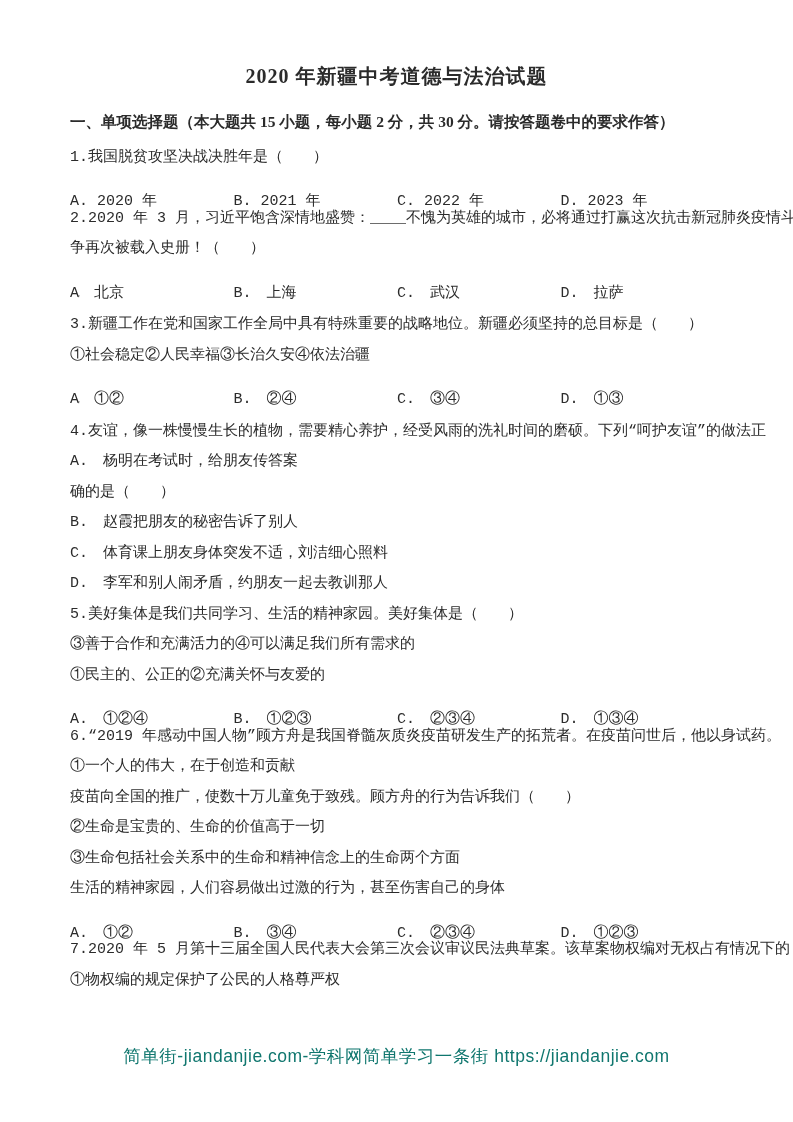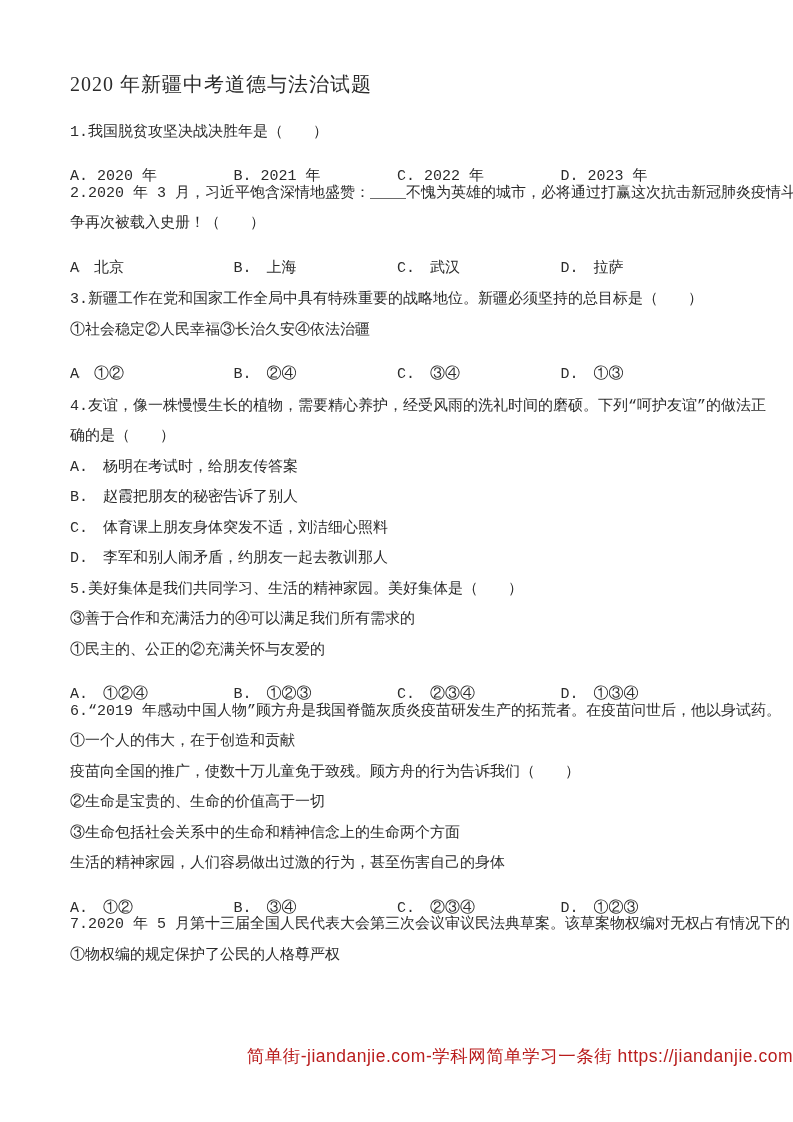--- a/index.html
+++ b/index.html
@@ -13,25 +13,25 @@
     position: relative;
     font-family: "Liberation Serif", "DejaVu Serif", serif;
     color: #2b2b2b;
     overflow: hidden;
   }
   .page {
     padding: 56px 70px 0 70px;
     box-sizing: border-box;
   }
   .doc-title {
-    text-align: left;
+    text-align: center;
     font-size: 20px;
-    font-weight: normal;
+    font-weight: bold;
     line-height: 32px;
-    margin: 12px 0 16px 0;
+    margin: 4px 0 16px 0;
     letter-spacing: 1px;
   }
   .section-header {
     font-size: 15.5px;
     font-weight: bold;
     line-height: 28px;
     margin: 0 0 5px 0;
   }
   .line {
     height: 30.5px;
@@ -59,34 +59,35 @@
     font-size: 10px;
     line-height: 10px;
     color: #666;
     padding-left: 8px;
   }
   .footer {
     position: absolute;
     left: 0;
     right: 0;
     top: 1044px;
-    text-align: right;
+    text-align: center;
     font-family: "Liberation Sans", "DejaVu Sans", sans-serif;
     font-size: 17.5px;
-    color: #b91c1c;
+    color: #0f766e;
     letter-spacing: 0.5px;
   }
 </style>
 </head>
 <body>
 
 <div class="page">
 
   <h1 class="doc-title">2020 年新疆中考道德与法治试题</h1>
 
+  <div class="section-header">一、单项选择题（本大题共 15 小题，每小题 2 分，共 30 分。请按答题卷中的要求作答）</div>
 
   <div>
     <div class="line">1.我国脱贫攻坚决战决胜年是（　　）</div>
     <div class="line opts">
       <span class="opt">A. 2020 年</span>
       <span class="opt">B. 2021 年</span>
       <span class="opt">C. 2022 年</span>
       <span class="opt">D. 2023 年</span>
     </div>
   </div>
@@ -110,22 +111,22 @@
       <span class="opt">A　①②</span>
       <span class="opt">B.　②④</span>
       <span class="opt">C.　③④</span>
       <span class="opt">D.　①③</span>
     </div>
     <div class="stray">'</div>
   </div>
 
   <div>
     <div class="line">4.友谊，像一株慢慢生长的植物，需要精心养护，经受风雨的洗礼时间的磨硕。下列“呵护友谊”的做法正</div>
+    <div class="line">A.　杨明在考试时，给朋友传答案</div>
     <div class="line">确的是（　　）</div>
-    <div class="line">A.　杨明在考试时，给朋友传答案</div>
     <div class="line">B.　赵霞把朋友的秘密告诉了别人</div>
     <div class="line">C.　体育课上朋友身体突发不适，刘洁细心照料</div>
     <div class="line">D.　李军和别人闹矛盾，约朋友一起去教训那人</div>
   </div>
 
   <div>
     <div class="line">5.美好集体是我们共同学习、生活的精神家园。美好集体是（　　）</div>
     <div class="line">③善于合作和充满活力的④可以满足我们所有需求的</div>
     <div class="line">①民主的、公正的②充满关怀与友爱的</div>
     <div class="line opts">

